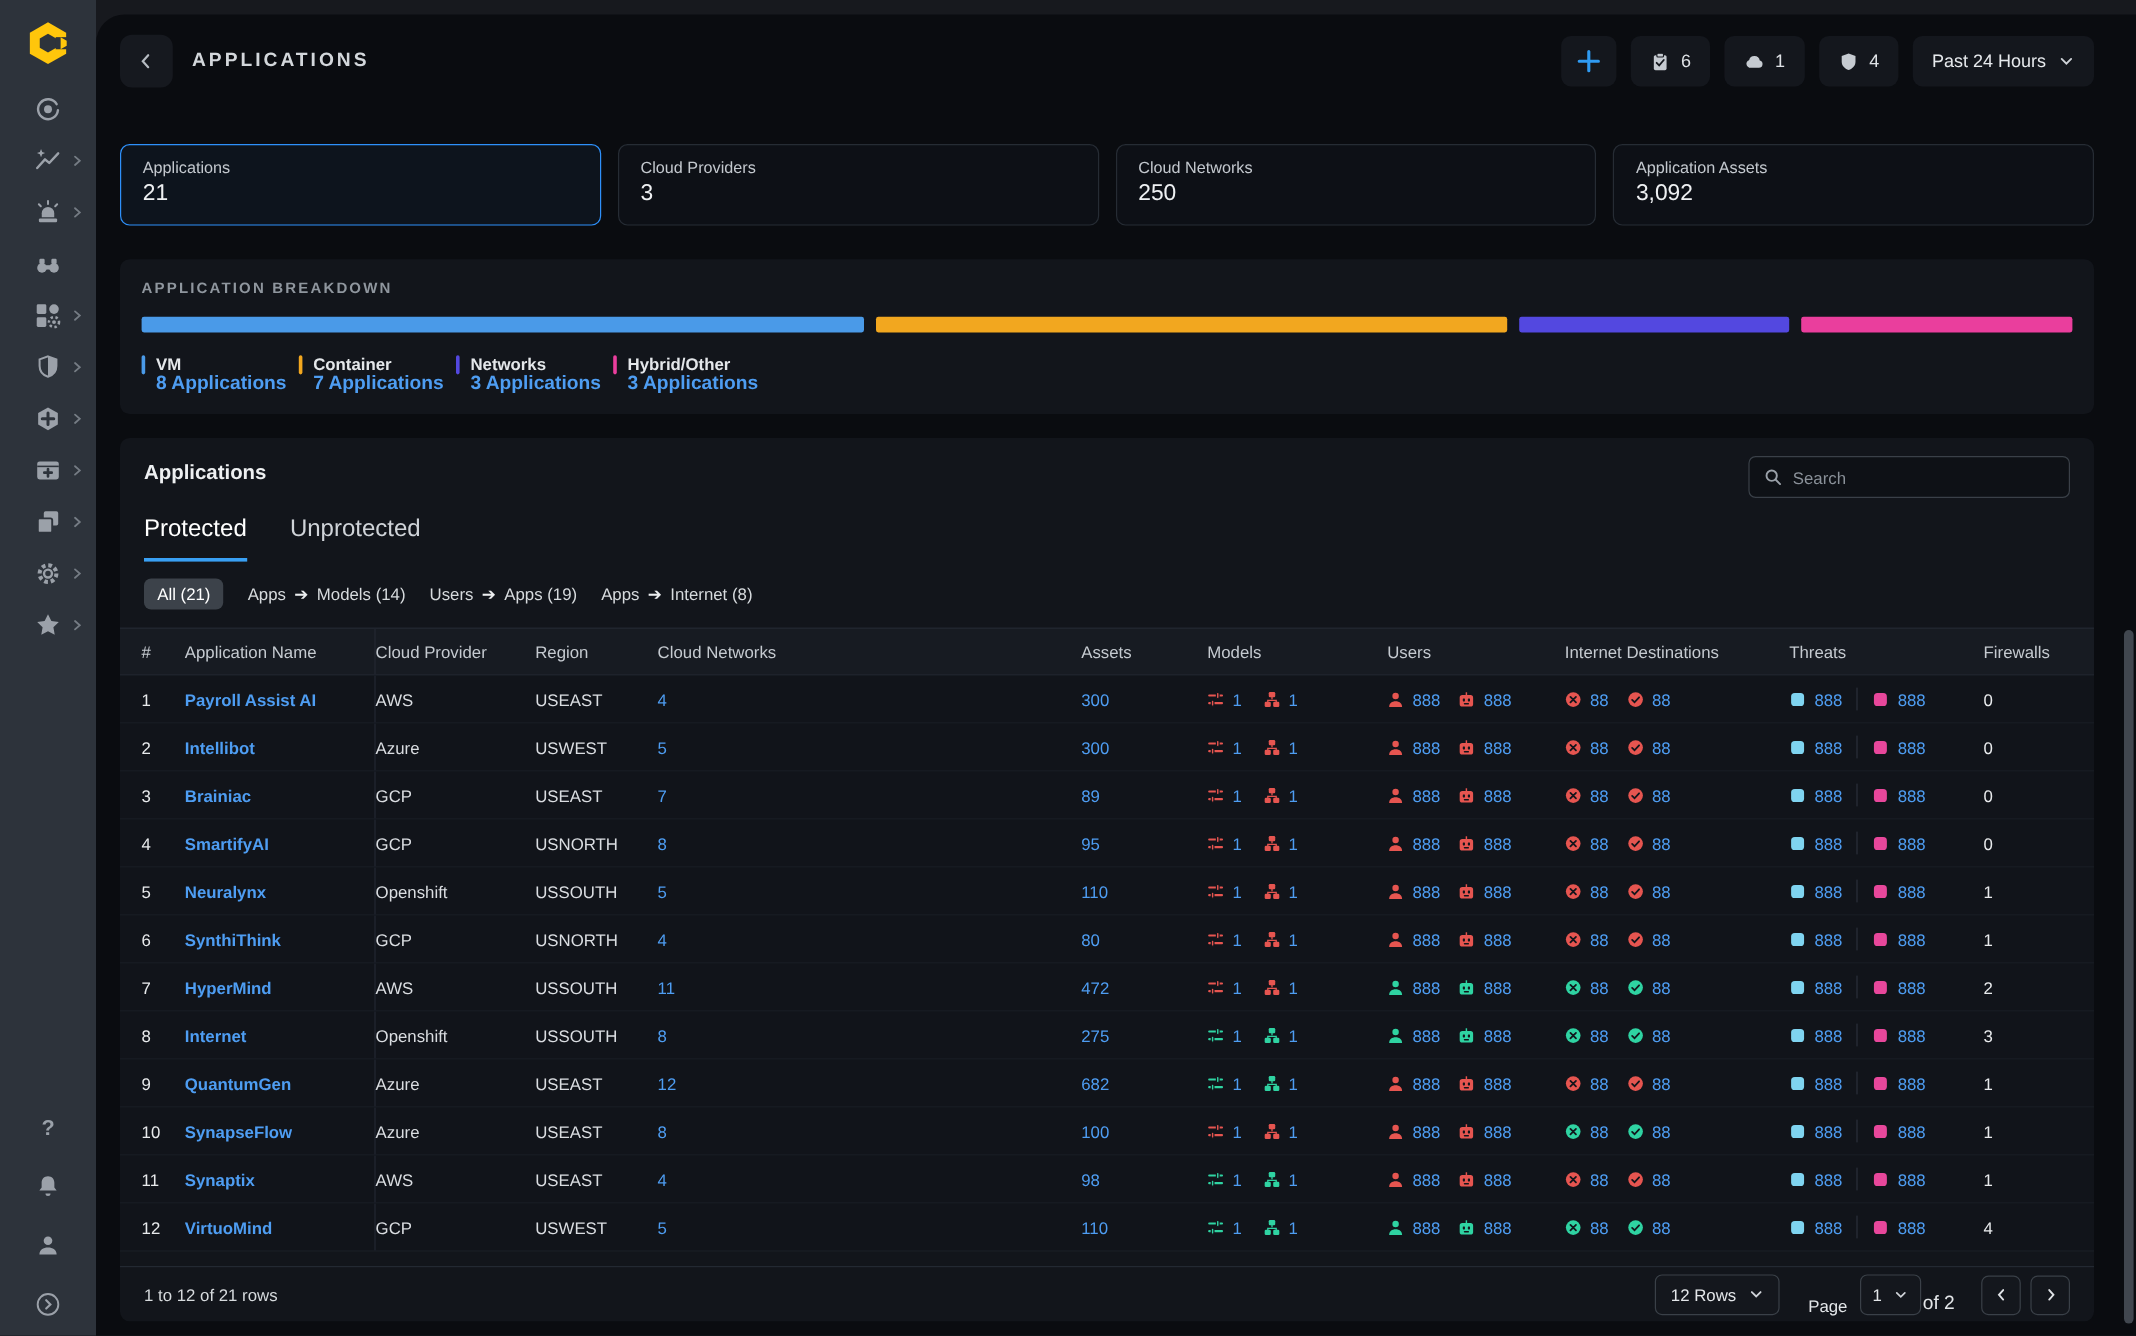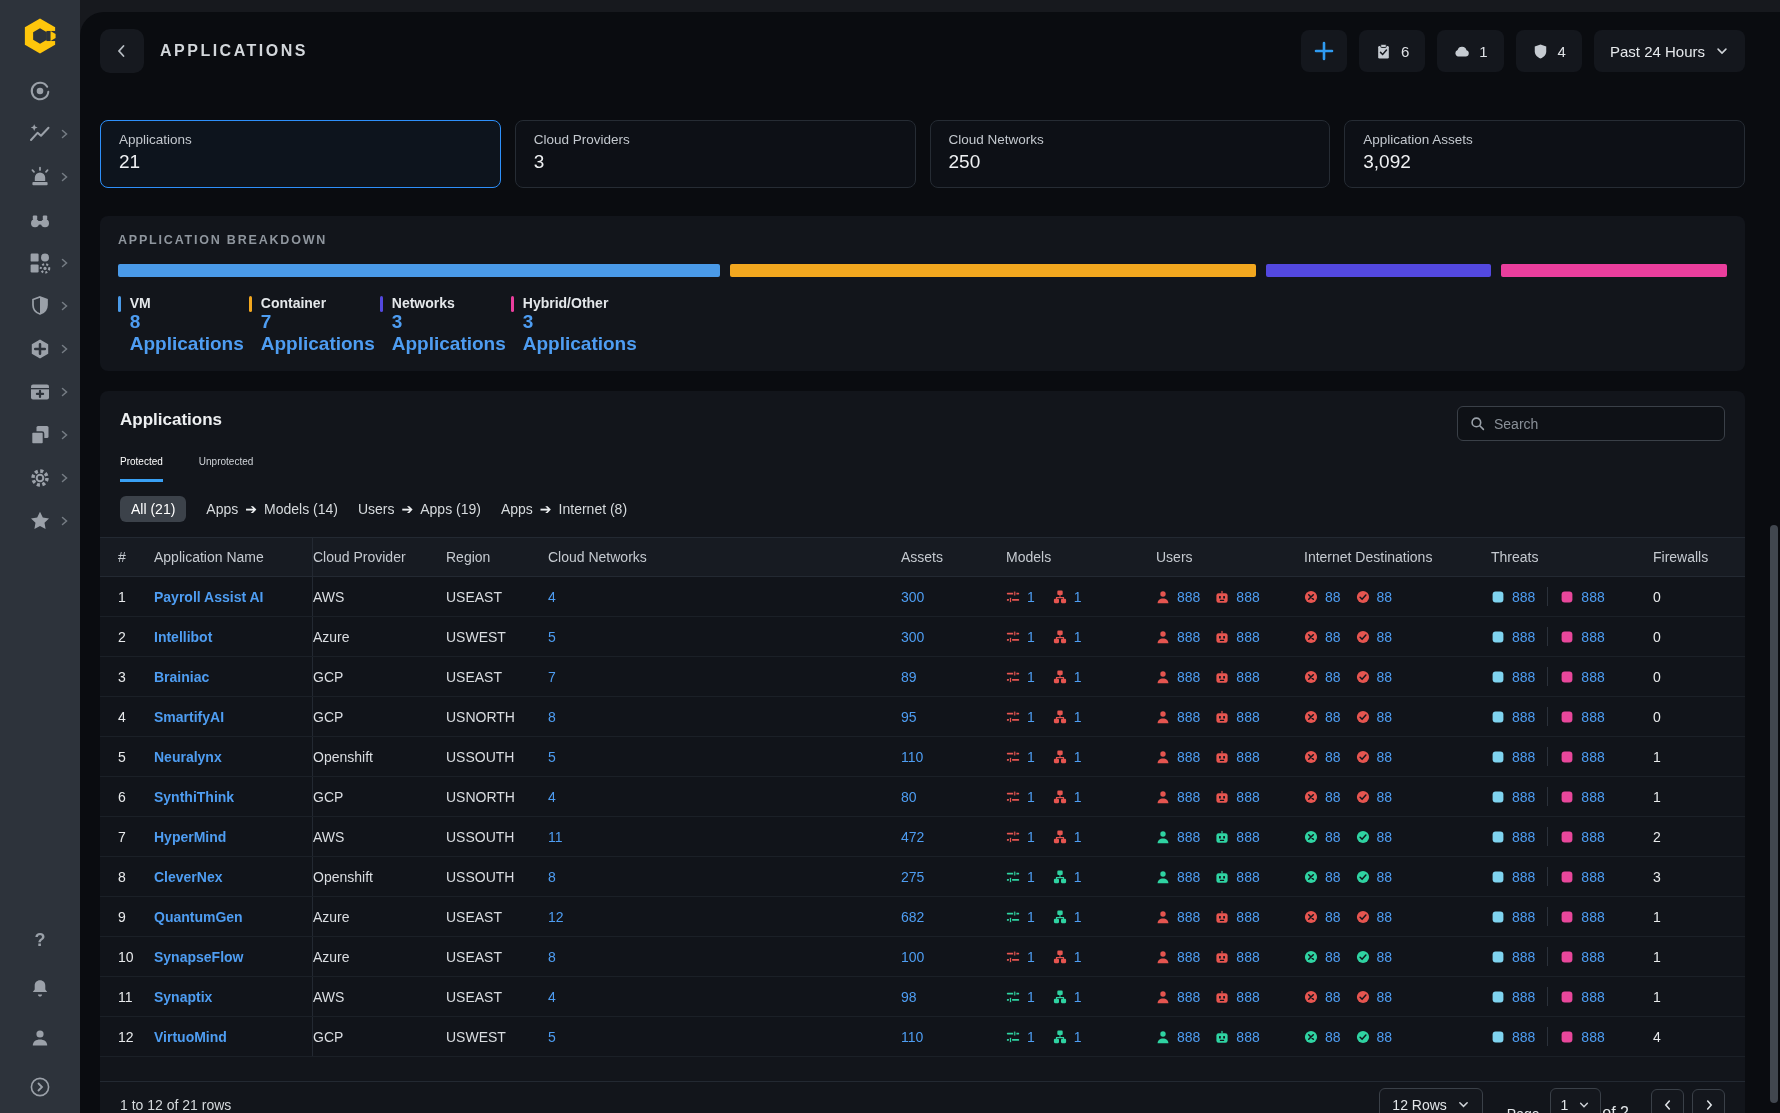--- a/index.html
+++ b/index.html
@@ -50,33 +50,33 @@
   
   .breakdown { margin-top:28px; background:#12151b; border-radius:8px; padding:17px 18px 16px; }
   .bd-title { font-size:12.5px; font-weight:700; letter-spacing:1.8px; color:#8f969e; }
   .bd-bar { margin-top:17px; height:13px; display:flex; gap:10px; }
   .bd-seg { border-radius:2px; }
   .bd-legend { margin-top:18px; display:flex; }
   .bd-item { width:131px; display:flex;font-weight:bold; }
   .bd-tick { width:3px; height:16px; border-radius:2px; margin-top:1px; }
   .bd-item-txt { margin-left:9px; }
   .bd-item-label { font-size:14px; color:#e4e7ea; }
-  .bd-item-count { margin-top:4px; font-size:19px; color:#4e9df2; cursor:pointer; }
+  .bd-item-count { margin-top:4px; font-size:16px; color:#4e9df2; cursor:pointer; }
 
   
   .apps { margin-top:20px; height:736px; background:#12151b; border-radius:8px; position:relative;
           display:flex; flex-direction:column; }
   .apps-title { margin:19px 0 0 20px; font-size:17px; font-weight:700; color:#eef0f2; }
   .searchbox { position:absolute; right:20px; top:15px; width:268px; height:35px; border:1px solid #3a4048;
                border-radius:6px; display:flex; align-items:center; padding:0 12px; gap:9px; background:#0e1116; }
   .searchbox input { flex:1; border:none; outline:none; background:transparent; color:#dfe2e6; font-size:14px;
                      font-family:"Liberation Sans",sans-serif; }
   .searchbox input::placeholder { color:#8a9199; }
   .tabs { margin:26px 0 0 20px; display:flex; gap:36px; }
-  .tab { font-size:10px; color:#cfd3d8; padding-bottom:12px; cursor:pointer; }
+  .tab { font-size:20px; color:#cfd3d8; padding-bottom:12px; cursor:pointer; }
   .tab.active { color:#ffffff; border-bottom:3px solid #39a0f4; }
   .filters { margin:14px 0 0 20px; display:flex; align-items:center; gap:20px; }
   .pill { font-size:14px; color:#fff; background:#3c424a; border-radius:6px; padding:5px 11px; cursor:pointer; }
   .fitem { font-size:14px; color:#d6dadd; display:flex; align-items:center; gap:7px; cursor:pointer; }
   .farrow { color:#eceef0; font-size:14px; }
 
   
   .table { margin-top:15px; }
   .trow { display:grid; grid-template-columns:36px 159px 133px 102px 353px 105px 150px 148px 187px 162px 74px;
           align-items:center; height:40px; padding-left:18px; }
@@ -985,21 +985,21 @@
                     <rect x="1.6" y="1.6" width="10.8" height="10.8" rx="3" fill="currentColor"></rect>
                   </svg>
                   <a class="link">888</a>
                 </span>
               </div>
      <div class="cell num">2</div>
             </div>
             <div class="trow">
               <div class="cell num">8</div>
      <div class="cell cell-div">
-       <a class="link name-link">CleverNex</a>
+       <a class="link name-link">Internet</a>
               </div>
      <div class="cell">Openshift</div>
      <div class="cell">USSOUTH</div>
      <div class="cell">
        <a class="link">8</a></div>
      <div class="cell">
        <a class="link">275</a></div>
      <div class="cell gap18">
        <span class="pair ok">
                   <svg viewBox="0 0 14 14">

